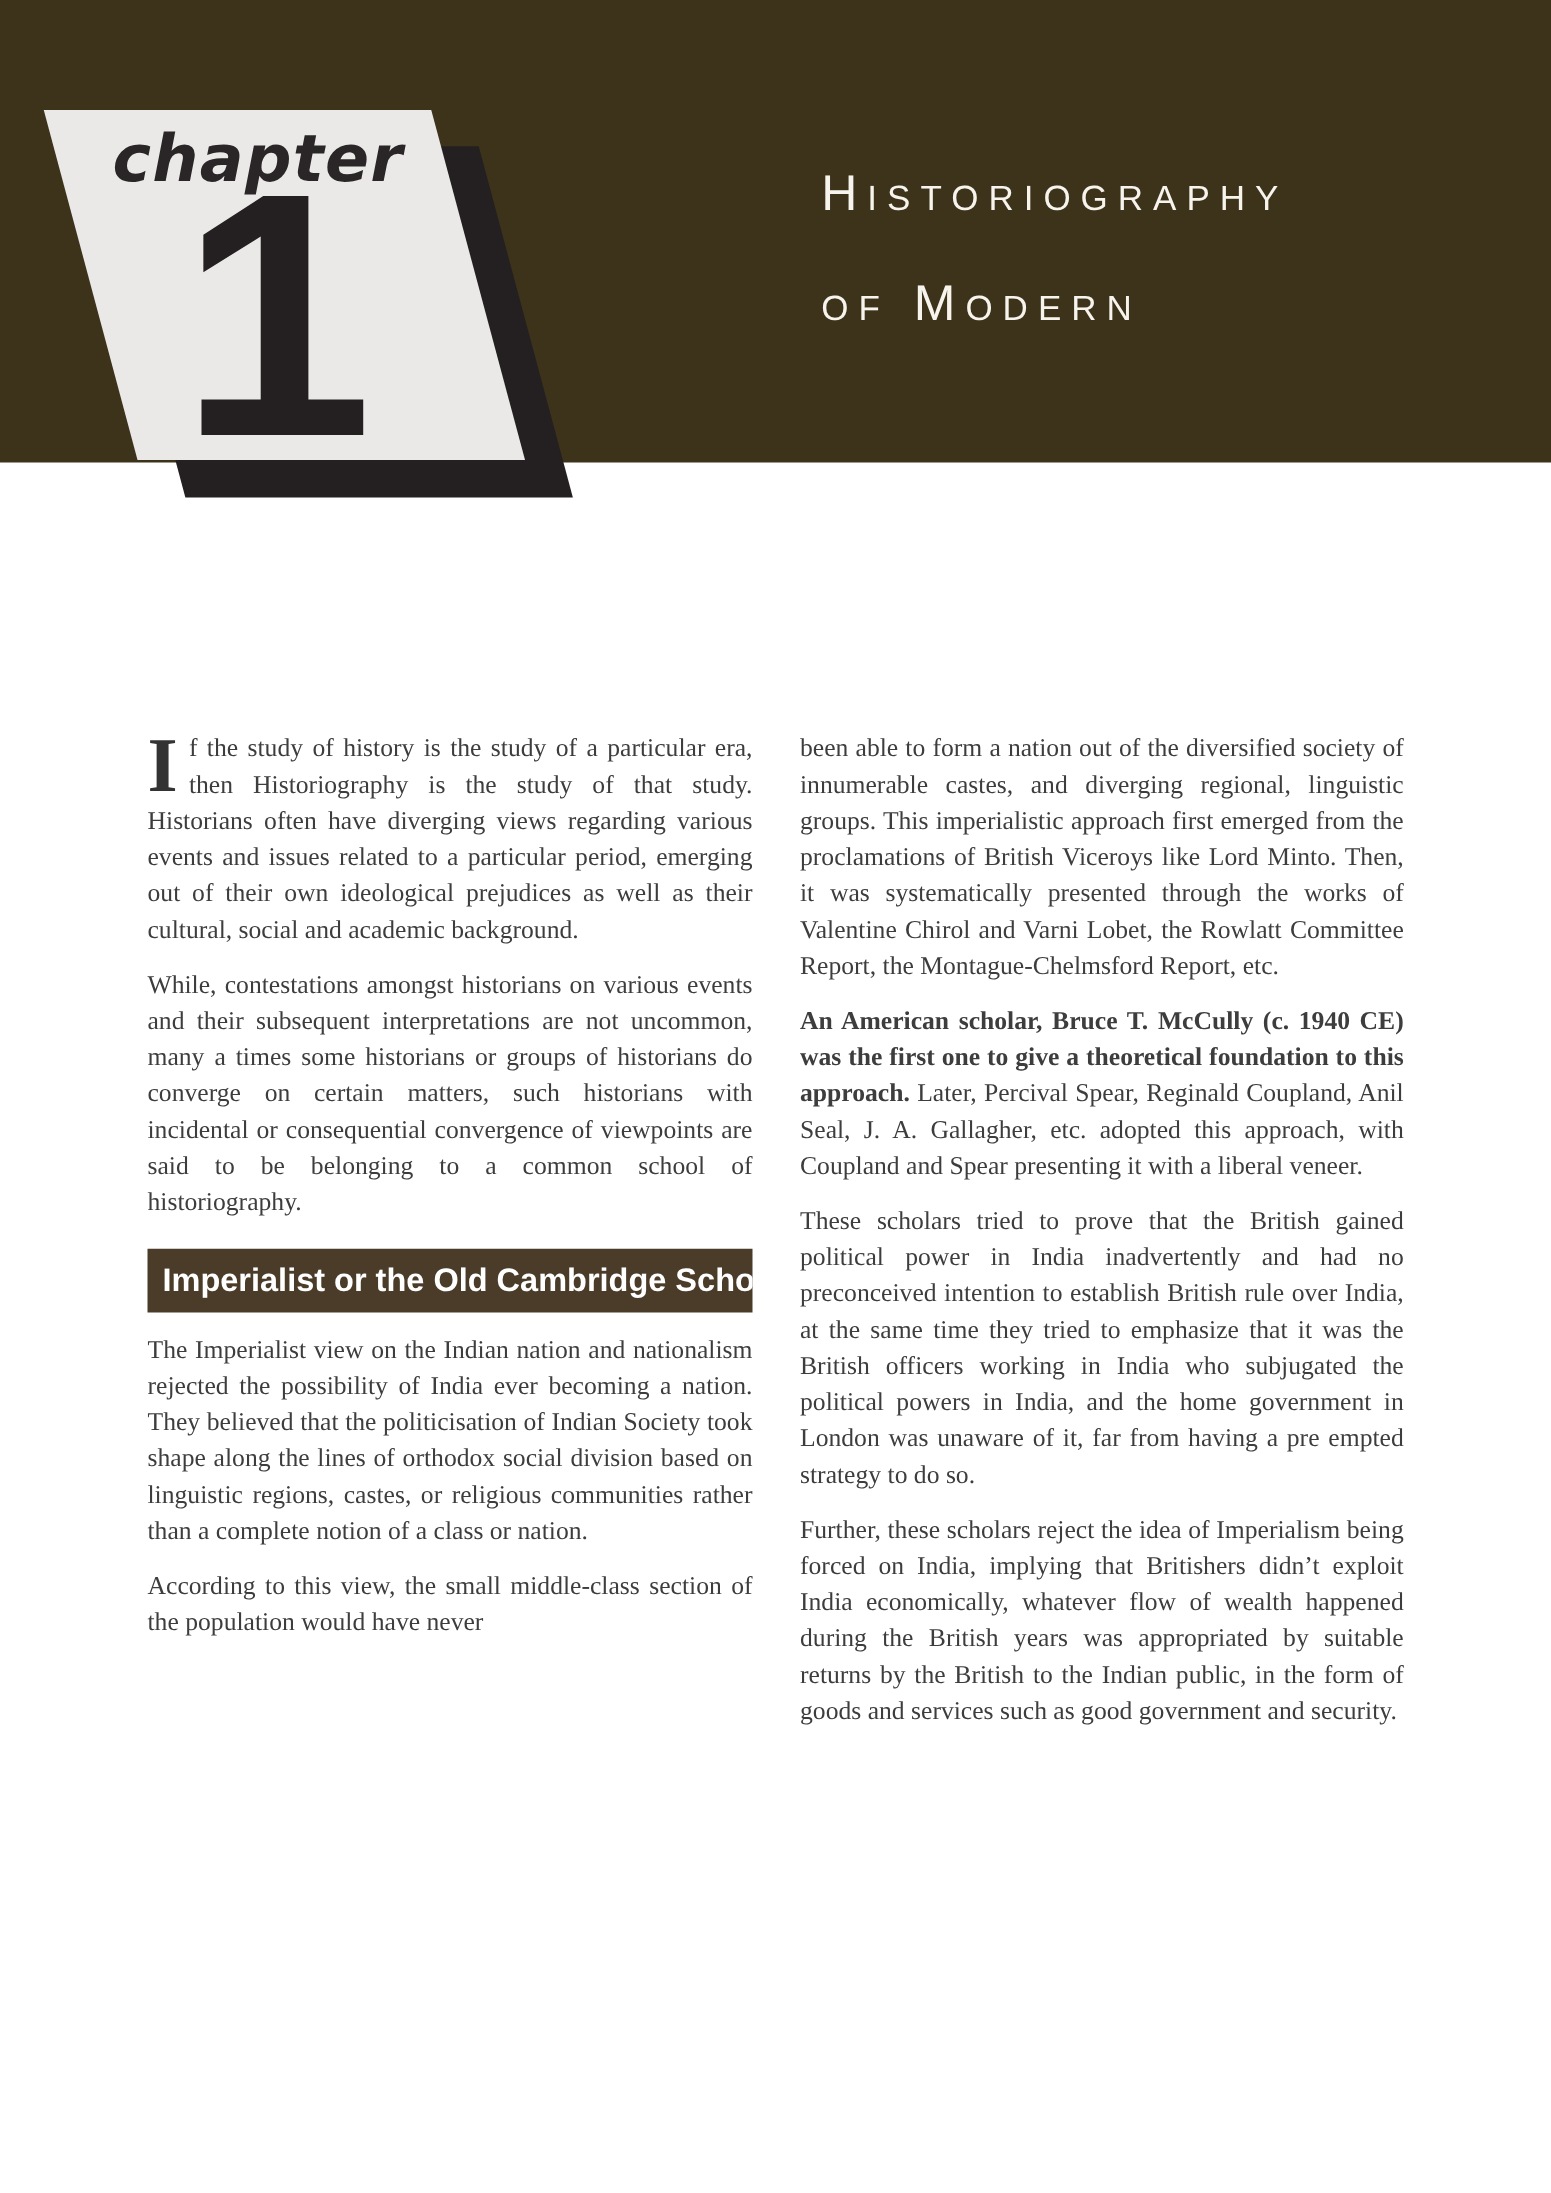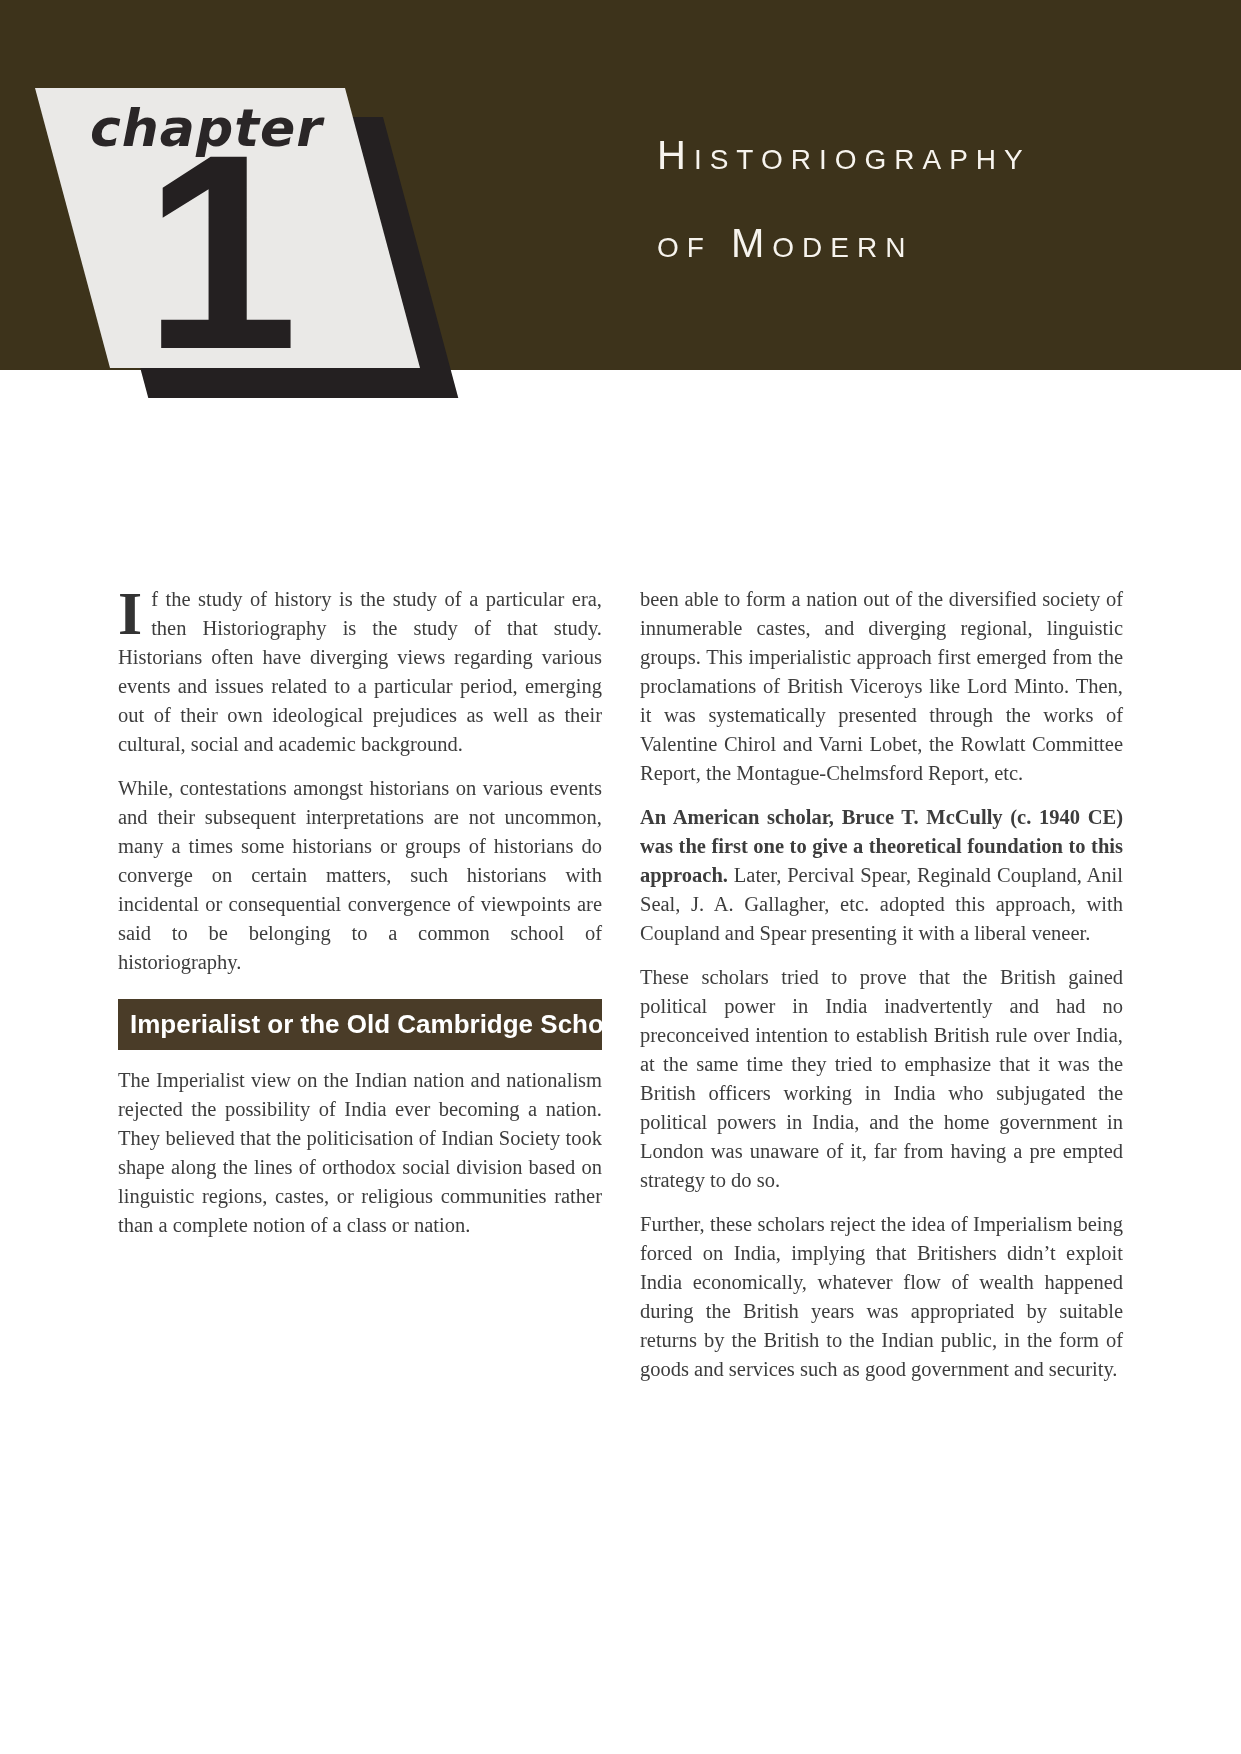--- a/index.html
+++ b/index.html
@@ -114,20 +114,21 @@
   <div>Historiography</div>
   <div>of Modern</div>
 </div>
 
 <div class="columns">
   <div class="col">
     <p><span class="dropcap">I</span><span>f the study of history is the study of a particular era, then Historiography is the study of that study. Historians often have diverging views regarding various events and issues related to a particular period, emerging out of their own ideological prejudices as well as their cultural, social and academic background.</span></p>
     <p>While, contestations amongst historians on various events and their subsequent interpretations are not uncommon, many a times some historians or groups of historians do converge on certain matters, such historians with incidental or consequential convergence of viewpoints are said to be belonging to a common school of historiography.</p>
     <h2 class="section-heading">Imperialist or the Old Cambridge School</h2>
     <p>The Imperialist view on the Indian nation and nationalism rejected the possibility of India ever becoming a nation. They believed that the politicisation of Indian Society took shape along the lines of orthodox social division based on linguistic regions, castes, or religious communities rather than a complete notion of a class or nation.</p>
+    <p>According to this view, the small middle-class section of the population would have never</p>
   </div>
   <div class="col">
     <p>been able to form a nation out of the diversified society of innumerable castes, and diverging regional, linguistic groups. This imperialistic approach first emerged from the proclamations of British Viceroys like Lord Minto. Then, it was systematically presented through the works of Valentine Chirol and Varni Lobet, the Rowlatt Committee Report, the Montague-Chelmsford Report, etc.</p>
     <p><span class="bold-lead">An American scholar, Bruce T. McCully (c. 1940 CE) was the first one to give a theoretical foundation to this approach.</span><span> Later, Percival Spear, Reginald Coupland, Anil Seal, J. A. Gallagher, etc. adopted this approach, with Coupland and Spear presenting it with a liberal veneer.</span></p>
     <p>These scholars tried to prove that the British gained political power in India inadvertently and had no preconceived intention to establish British rule over India, at the same time they tried to emphasize that it was the British officers working in India who subjugated the political powers in India, and the home government in London was unaware of it, far from having a pre empted strategy to do so.</p>
     <p>Further, these scholars reject the idea of Imperialism being forced on India, implying that Britishers didn’t exploit India economically, whatever flow of wealth happened during the British years was appropriated by suitable returns by the British to the Indian public, in the form of goods and services such as good government and security.</p>
   </div>
 </div>
 
 </body></html>

